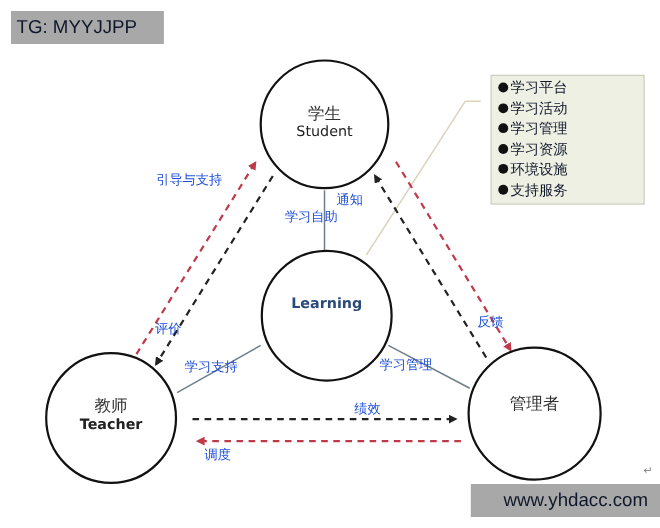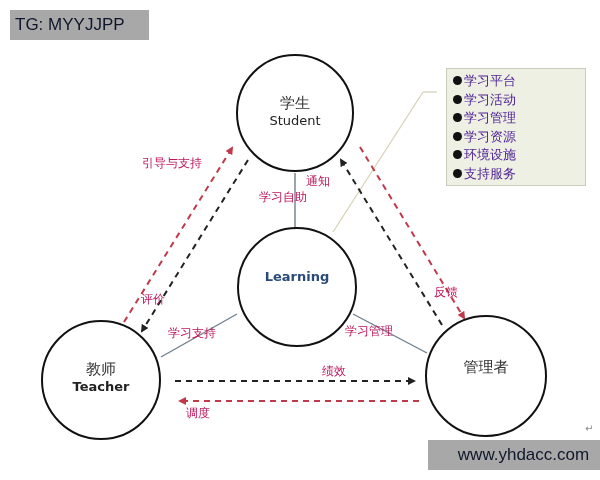--- a/index.html
+++ b/index.html
@@ -6,26 +6,26 @@
     body { width: 600px; height: 480px; position: relative; overflow: hidden;
            font-family: "DejaVu Sans", "Liberation Sans", sans-serif; }
     .stage { position: absolute; left: 0; top: 0; width: 600px; height: 480px; }
     svg.diagram { position: absolute; left: 0; top: 0; width: 600px; height: 480px; }
     .node { position: absolute; text-align: center; }
     .node .zh { font-family: "DejaVu Serif", "Liberation Serif", serif; font-size: 15px; color: #333; line-height: 18px; }
     .node .en { font-family: "DejaVu Sans", "Liberation Sans", sans-serif; font-size: 13px; font-weight: bold; color: #222; line-height: 18px; }
     .node.center .zh { color: #2a4a7a; font-weight: bold; font-family: "DejaVu Sans", sans-serif; }
     .node.center .en { color: #2a4a7a; }
     .label { position: absolute; font-family: Liberation Sans, sans-serif;
-             font-size: 12px; color: #be185d; white-space: nowrap; line-height: 14px; }
+             font-size: 12px; color: #1d4ed8; white-space: nowrap; line-height: 14px; }
     .infobox { position: absolute; left: 446px; top: 68px; width: 140px; height: 118px;
                background: #eef0e4; border: 1px solid #c9ccbb; box-sizing: border-box;
                padding: 3px 0 0 6px; }
     .infobox .item { font-family: "DejaVu Serif", "Liberation Serif", serif; font-size: 13px;
-                     color: #4c1d95; line-height: 18.5px; white-space: nowrap; }
+                     color: #0f172a; line-height: 18.5px; white-space: nowrap; }
     .infobox .bullet { display: inline-block; width: 9px; height: 9px; border-radius: 50%;
                        background: #111; margin-right: 2px; vertical-align: 0px; }
     .wm { position: absolute; background: #a8a8a8; color: #0f172a;
           font-family: "Liberation Sans", "DejaVu Sans", sans-serif; }
     .wm-tl { left: 10px; top: 10px; width: 139px; height: 30px; font-size: 17px;
              line-height: 30px; padding-left: 5px; box-sizing: border-box; }
     .wm-br { left: 428px; top: 440px; width: 191px; height: 30px; font-size: 17px;
              line-height: 30px; text-align: center; }
     .para-mark { position: absolute; left: 585px; top: 423px; font-size: 10px; color: #888; }
   </style>

